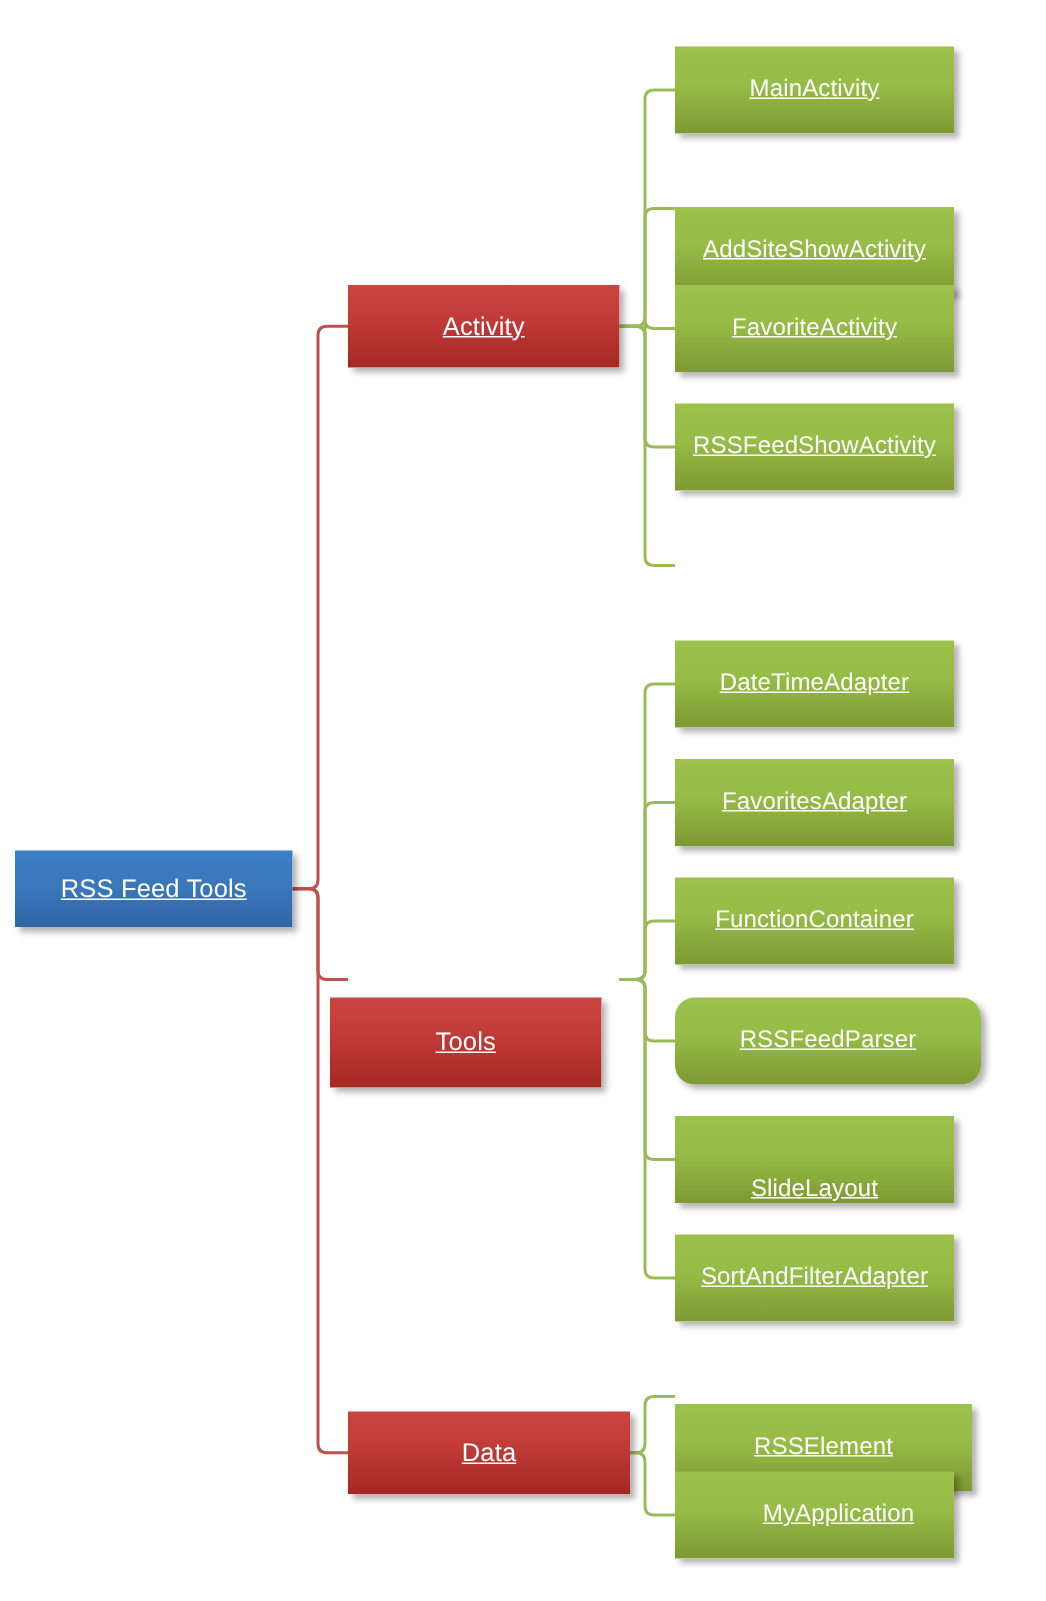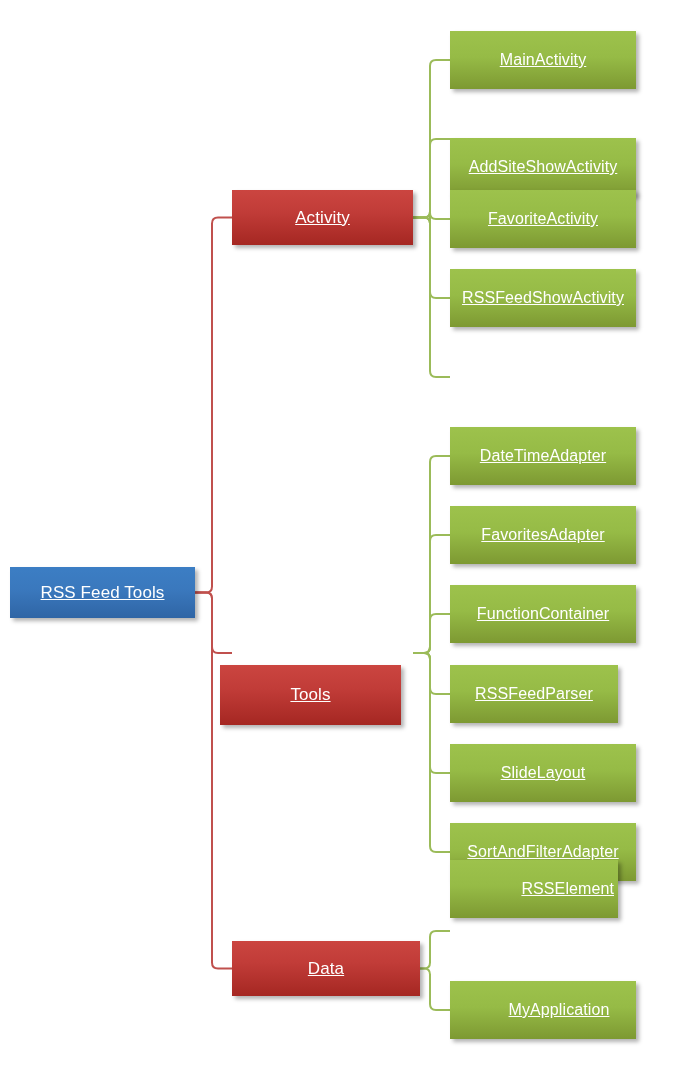--- a/index.html
+++ b/index.html
@@ -104,31 +104,31 @@
     </div>
     <div class="node node-leaf" style="left: 450px; top: 427px; width: 186px; height: 58px;">
       <span class="node-label">DateTimeAdapter</span>
     </div>
     <div class="node node-leaf" style="left: 450px; top: 506px; width: 186px; height: 58px; align-items: center;">
       <span class="node-label">FavoritesAdapter</span>
     </div>
     <div class="node node-leaf" style="left: 450px; top: 585px; width: 186px; height: 58px;">
       <span class="node-label">FunctionContainer</span>
     </div>
-    <div class="node node-leaf" style="left: 450px; top: 665px; width: 168px; height: 58px;">
+    <div class="node node-leaf" style="left: 450px; top: 665px; width: 204px; height: 58px; border-radius: 13px;">
       <span class="node-label">RSSFeedParser</span>
     </div>
-    <div class="node node-leaf" style="left: 450px; top: 744px; width: 186px; height: 58px;">
+    <div class="node node-leaf" style="left: 450px; top: 744px; width: 186px; height: 58px; align-items: flex-end;">
       <span class="node-label">SlideLayout</span>
     </div>
     <div class="node node-leaf" style="left: 450px; top: 823px; width: 186px; height: 58px;">
       <span class="node-label">SortAndFilterAdapter</span>
     </div>
     <div class="node node-branch" style="left: 232px; top: 941px; width: 188px; height: 55px; justify-content: center;">
       <span class="node-label">Data</span>
     </div>
-    <div class="node node-leaf" style="left: 450px; top: 860px; width: 168px; height: 58px; justify-content: flex-end;">
+    <div class="node node-leaf" style="left: 450px; top: 936px; width: 198px; height: 58px;">
       <span class="node-label">RSSElement</span>
     </div>
     <div class="node node-leaf" style="left: 450px; top: 981px; width: 186px; height: 58px; padding-left: 32px;">
       <span class="node-label">MyApplication</span>
     </div>
   </div>
 
 </body></html>

